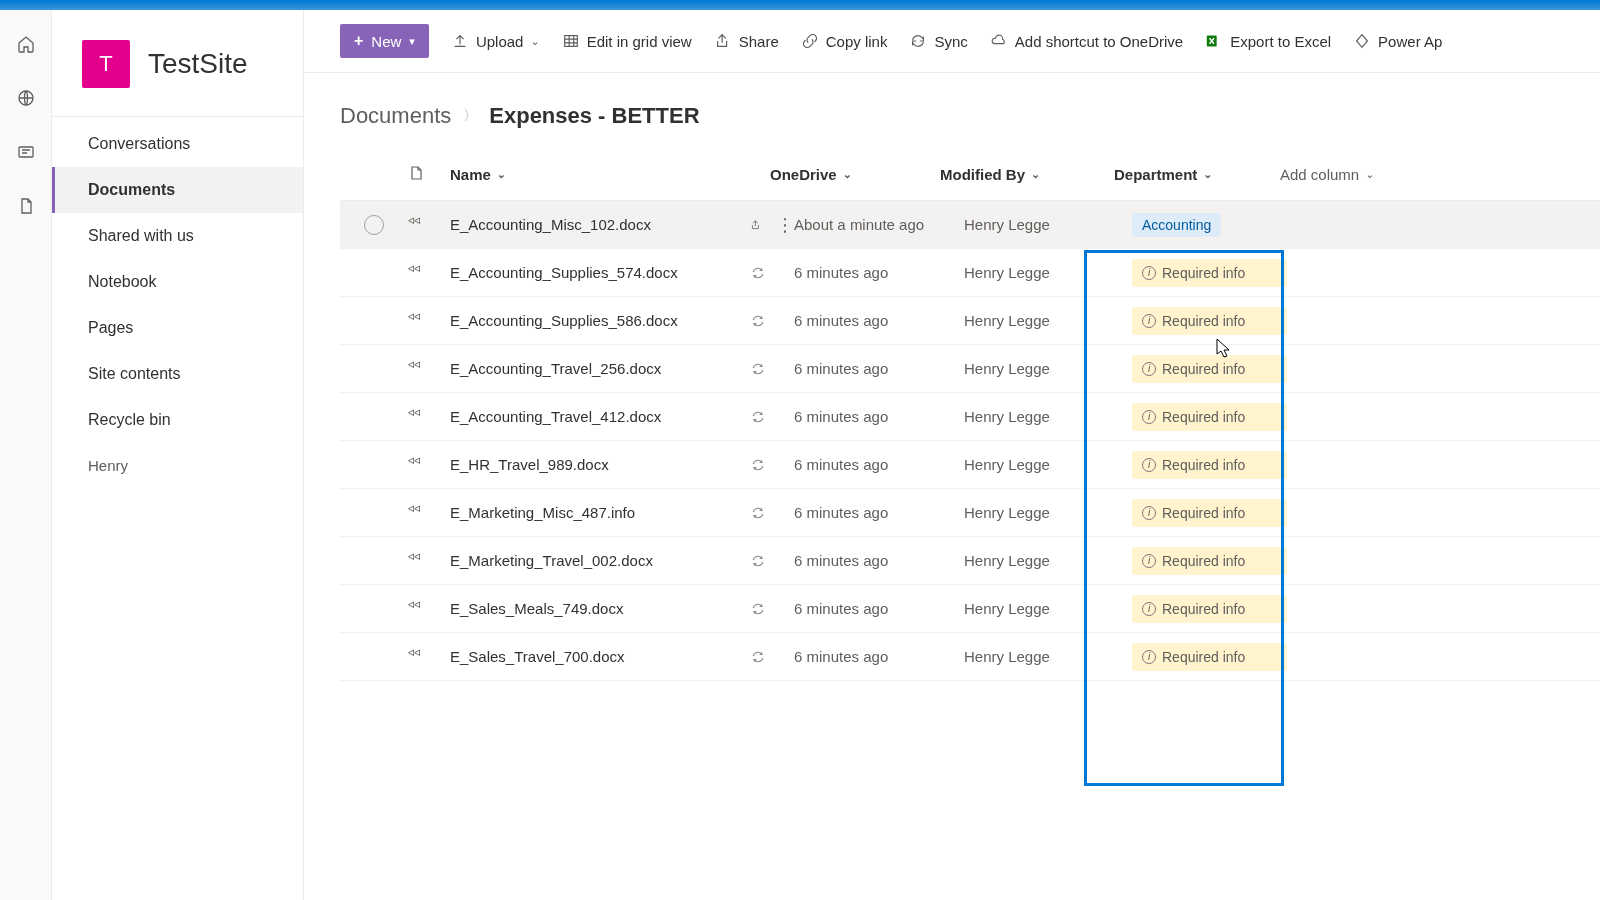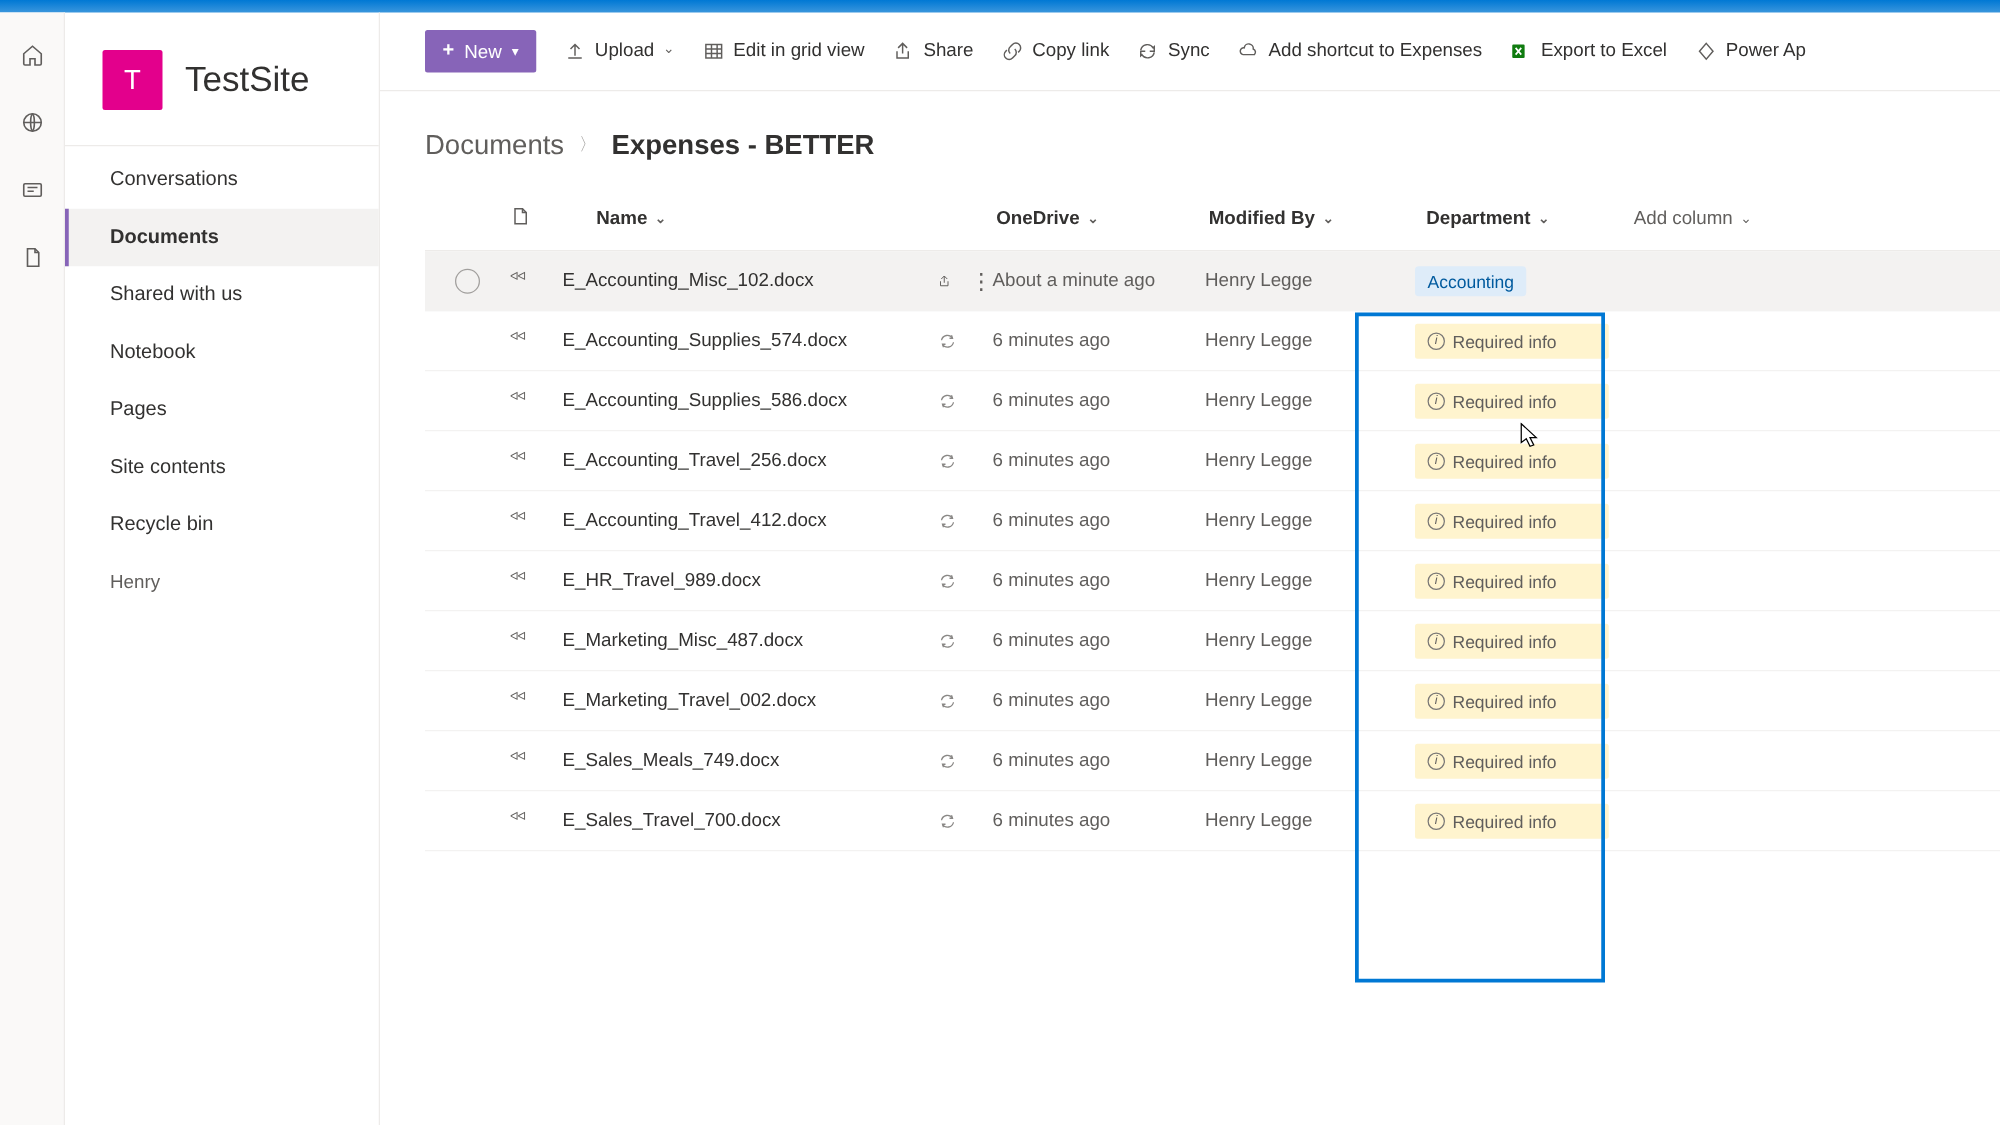--- a/index.html
+++ b/index.html
@@ -14,31 +14,31 @@
   .site-title { font-size: 28px; font-weight: 400; }
   .nav { padding-top: 4px; border-top: 1px solid #edebe9; }
   .nav-item { padding: 14px 16px 14px 36px; font-size: 16px; color: #323130; cursor: pointer; }
   .nav-item.selected { font-weight: 600; border-left: 3px solid #8764b8; padding-left: 33px; background: #f3f2f1; }
   .nav-edit { padding: 14px 36px; color: #605e5c; font-size: 15px; cursor: pointer; }
   .main { flex: 1; display: flex; flex-direction: column; overflow: hidden; }
   .toolbar { display: flex; align-items: center; gap: 22px; padding: 14px 0 14px 36px; border-bottom: 1px solid #edebe9; white-space: nowrap; overflow: hidden; }
   .btn-new { background: #8764b8; color: #fff; padding: 8px 14px; border-radius: 2px; display: flex; align-items: center; gap: 8px; cursor: pointer; font-size: 15px; }
   .btn-new .plus { font-size: 16px; font-weight: 600; }
   .btn-new .chev { font-size: 11px; }
-  .tb-item { display: flex; align-items: flex-start; gap: 7px; color: #323130; font-size: 15px; cursor: pointer; }
+  .tb-item { display: flex; align-items: center; gap: 7px; color: #323130; font-size: 15px; cursor: pointer; }
   .tb-item svg { width: 18px; height: 18px; }
   .breadcrumb { display: flex; align-items: center; gap: 12px; padding: 30px 36px 20px; font-size: 22px; }
   .bc-root { color: #605e5c; }
   .bc-chev { color: #a19f9d; font-size: 14px; }
   .bc-current { font-weight: 600; }
   .table { flex: 1; padding: 0 0 0 36px; }
   .thead { display: flex; align-items: center; height: 52px; border-bottom: 1px solid #edebe9; color: #323130; font-weight: 600; font-size: 15px; }
   .col-sel { width: 68px; }
   .col-icon { width: 42px; }
-  .col-name { flex: 0 0 320px; display: flex; align-items:center; gap:6px;margin-left:27px; }
+  .col-name { flex: 0 0 320px; display: flex; align-items:center; gap:6px; }
   .col-mod { flex: 0 0 170px; display:flex; align-items:center; gap:6px; }
   .col-by { flex: 0 0 150px; display:flex; align-items:center; gap:6px; }
   .col-dept { flex: 0 0 190px; display:flex; align-items:center; gap:6px; padding-left: 24px; }
   .col-add { flex: 0 0 150px; display:flex; align-items:center; gap:6px; color: #605e5c; font-weight: 400; }
   .chev-s { font-size: 11px; color: #605e5c; }
   .dept-col-hl { border: 3px solid #0078d4; position: absolute; top: 250px; left: 1084px; width: 200px; height: 536px; pointer-events: none; }
   .trow { display: flex; align-items: center; height: 48px; border-bottom: 1px solid #f3f2f1; color: #605e5c; font-size: 15px; position: relative; }
   .trow.hover { background: #f3f2f1; }
   .sel-circle { width: 20px; height: 20px; border: 1px solid #a19f9d; border-radius: 50%; }
   .row-name { color: #323130; display:flex; align-items:center; gap:4px; }
@@ -133,21 +133,21 @@
       <div class="tb-item">
         <svg viewBox="0 0 20 20" fill="none" stroke="#605e5c" stroke-width="1.3">
             <path d="M4 9a6 6 0 0 1 11-2l1-1v4h-4M16 11a6 6 0 0 1-11 2l-1 1v-4h4"></path>
           </svg>
         <span>Sync</span>
       </div>
       <div class="tb-item">
         <svg viewBox="0 0 20 20" fill="none" stroke="#605e5c" stroke-width="1.3">
             <path d="M5 13a3 3 0 0 1 1-6 4 4 0 0 1 8 1 3 3 0 0 1 1 5z"></path>
           </svg>
-        <span>Add shortcut to Expenses</span>
+        <span>Add shortcut to OneDrive</span>
       </div>
       <div class="tb-item">
         <svg class="green-x" viewBox="0 0 20 20" fill="#107c10">
             <rect x="2" y="4" width="11" height="12" rx="1"></rect>
             <path d="M5 7l5 6M10 7l-5 6" stroke="#fff" stroke-width="1.5"></path>
           </svg>
         <span>Export to Excel</span>
       </div>
       <div class="tb-item">
         <svg viewBox="0 0 20 20" fill="none" stroke="#605e5c" stroke-width="1.3">
@@ -301,21 +301,21 @@
             <div class="col-dept-cell">
               <span class="req-info">
                 <span class="info-icon">i</span>
                 <span>Required info</span>
               </span>
             </div>
           </div>
           <div class="trow">
             <div class="col-sel" style="display: flex; justify-content: center;"></div>
             <div class="col-icon"><span class="file-sup">ᐊᐊ</span></div>
-            <div class="col-name-cell row-name">E_Marketing_Misc_487.docx</div>
+            <div class="col-name-cell row-name">E_Marketing_Misc_487.info</div>
             <div class="row-action-area">
               <svg class="sync-mini" viewBox="0 0 20 20" fill="none" stroke="#8a8886" stroke-width="1.3">
                 <path d="M4 9a6 6 0 0 1 11-2M16 11a6 6 0 0 1-11 2"></path>
                 <path d="M14 4l1 3-3 0M6 16l-1-3 3 0"></path>
               </svg>
             </div>
             <div class="col-mod">6 minutes ago</div>
             <div class="col-by">Henry Legge</div>
             <div class="col-dept-cell">
               <span class="req-info">

